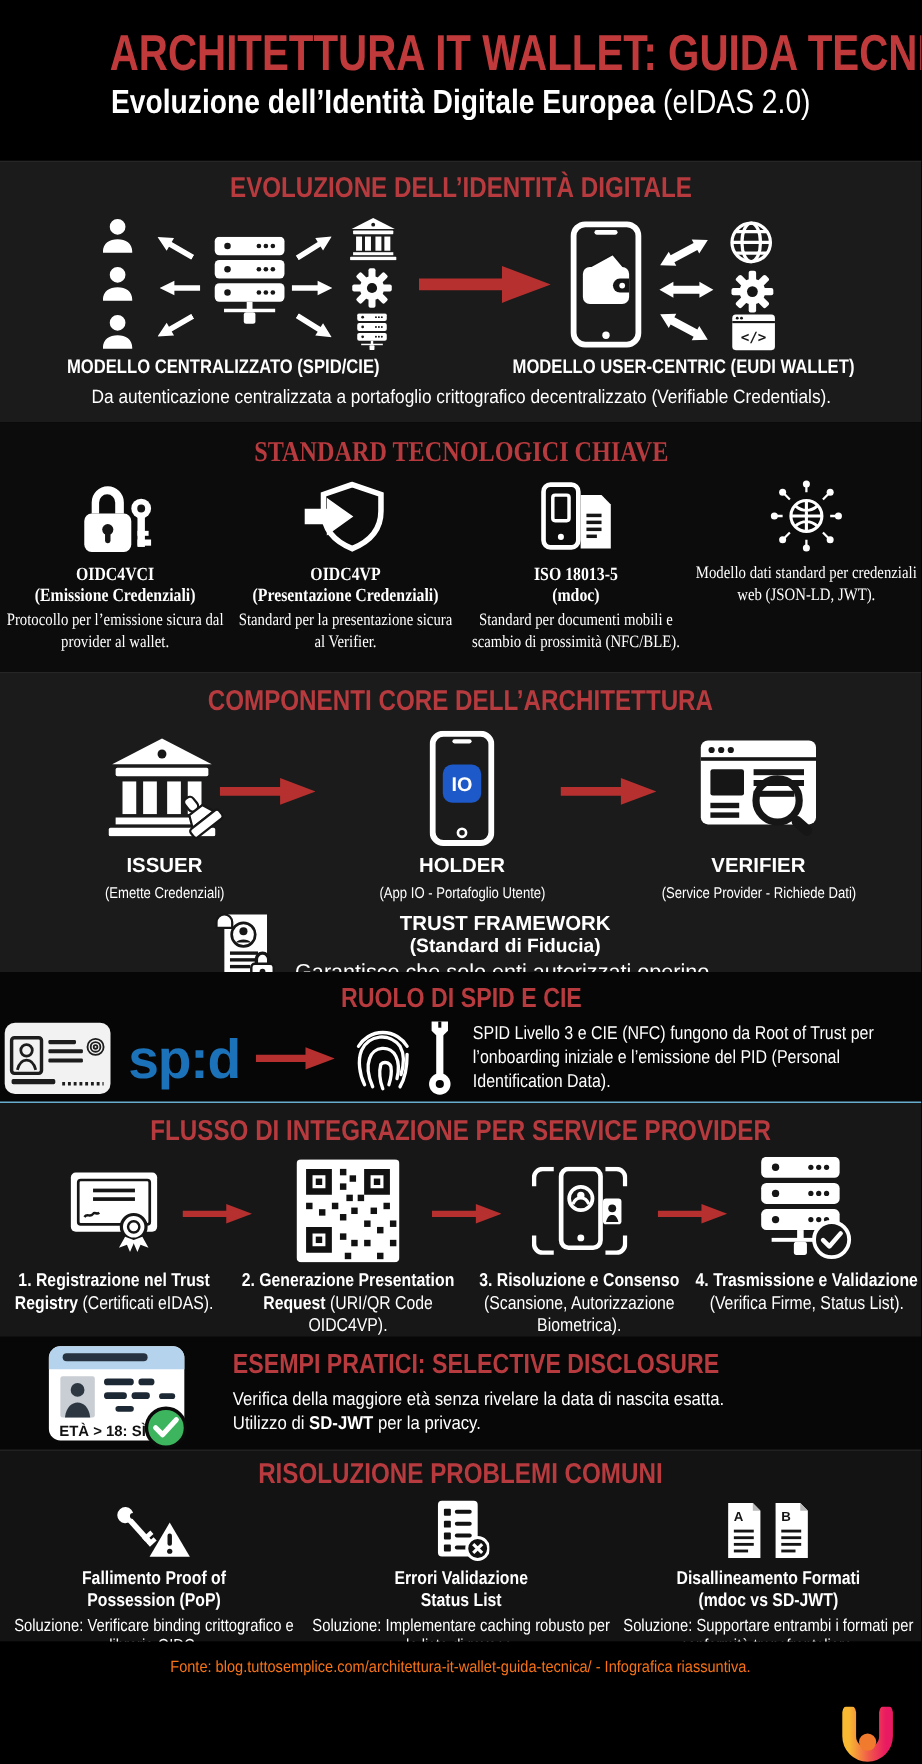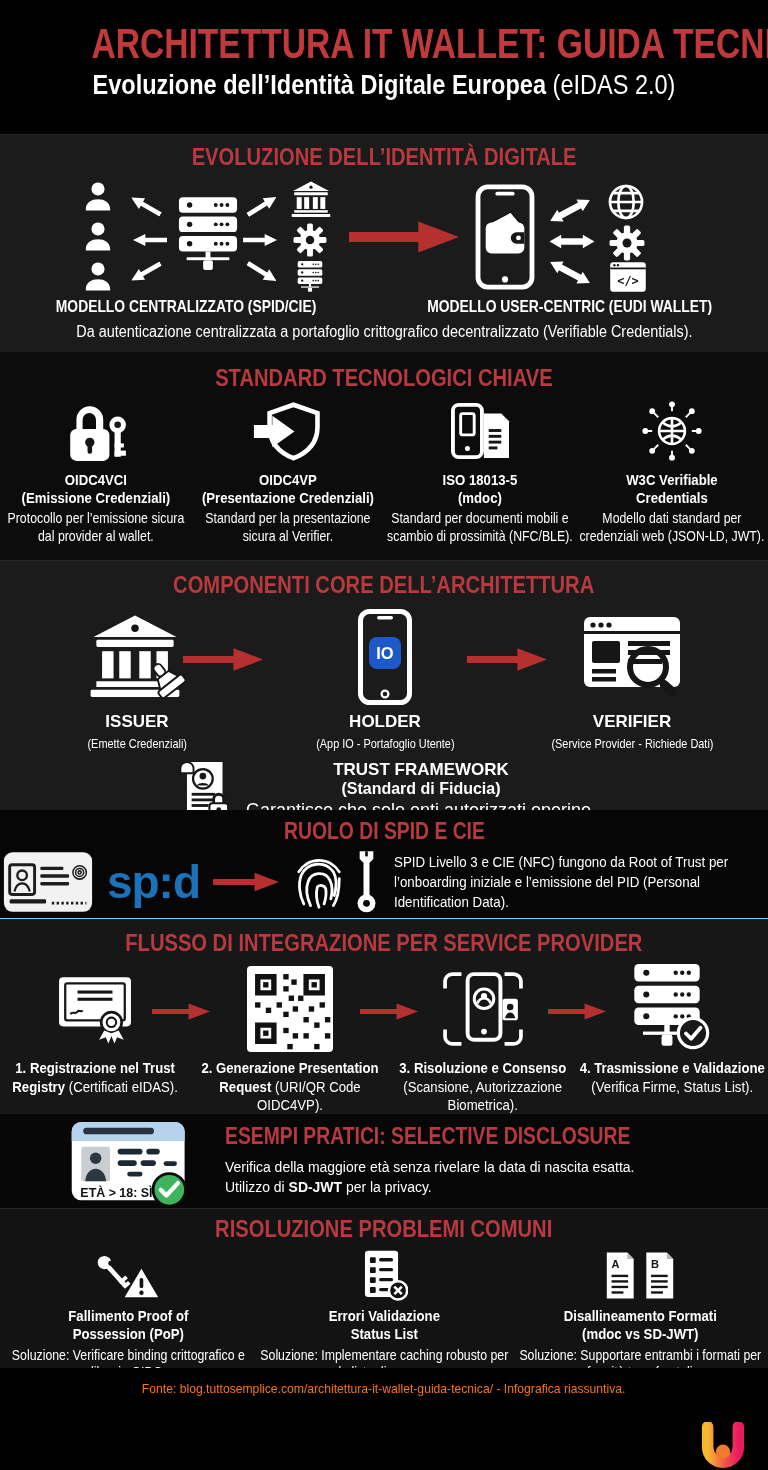--- a/index.html
+++ b/index.html
@@ -4,21 +4,21 @@
 <style>
   * { margin:0; padding:0; box-sizing:border-box; }
   html,body { background:#000; }
   .page { position:relative; width:768px; height:1470px; margin:0 auto; background:#000; color:#fff;
           font-family:"Liberation Sans","DejaVu Sans",sans-serif; overflow:hidden; }
   svg { display:block; font-family:inherit; }
   .sec { position:relative; text-align:center; }
 
   .s-header { height:112px; background:#000; }
   .s-evo    { height:218px; background:#1b1b1b; border-top:1px solid #262626; }
-  .s-std    { height:208px; background:#0c0c0c; }
+  .s-std    { height:208px; background:#0c0c0c;font-family:Liberation Serif, serif; }
   .s-comp   { height:250px; background:#1b1b1b; border-top:1px solid #262626; }
   .s-spid   { height:108px; background:#060606; }
   .s-flow   { height:196px; background:#171717; border-top:1px solid #7dd3fc; }
   .s-ex     { height:94px;  background:#070707; }
   .s-prob   { height:160px; background:#131313; border-top:1px solid #262626; }
   .s-foot   { height:124px; background:#000; }
 
   .sq  { display:inline-block; white-space:nowrap; transform:scaleX(.84); }
   .sq8 { display:inline-block; white-space:nowrap; transform:scaleX(.8); }
   .sq9 { display:inline-block; white-space:nowrap; transform:scaleX(.9); }
@@ -65,21 +65,21 @@
   .spid-logo { font-size:46px; font-weight:700; color:#1b72b8; letter-spacing:-1px; }
   .spid-desc { width:372px; font-size:15.5px; line-height:1.28; }
   .spid-desc .condl { width:432px; }
   .fpkey { display:flex; align-items:center; gap:6px; }
 
   .flow-row { position:relative; display:grid; grid-template-columns:190px 200px 186px 192px; margin-top:4px; }
   .flow-icon { height:96px; display:flex; align-items:center; justify-content:center; }
   .flow-label { font-size:15.5px; line-height:1.2; margin-top:2px; }
   .flow-arrow { position:absolute; top:40px; color:#b5302f; }
 
-  .ex-wrap { display:flex; align-items:flex-start; padding-left:67px; text-align:left; }
+  .ex-wrap { display:flex; align-items:flex-start; padding-left:36px; text-align:left; }
   .ex-icon { margin-top:6px; }
   .ex-text { margin-left:28px; margin-top:9px; }
   .ex-title { color:#b63a3e; font-weight:700; font-size:23px; }
   .ex-lines { margin-top:7px; font-size:15.5px; line-height:1.3; }
 
   .prob-row { display:flex; margin-top:3px; }
   .prob-col { width:256px; padding:0 4px; }
   .prob-icon { height:58px; display:flex; align-items:center; justify-content:center; margin-bottom:3px; }
   .prob-name { font-weight:700; font-size:15.5px; line-height:1.18; }
   .prob-desc { font-size:14.5px; line-height:1.2; margin-top:3px; }
@@ -611,23 +611,20 @@
         <div class="std-desc">
             <div class="cond">Standard per documenti mobili e scambio di prossimità (NFC/BLE).</div>
           </div>
       </div>
       <div class="std-col">
         <div class="std-icon">
             <svg width="62" height="62">
               <use href="#i-globenet"></use>
             </svg>
           </div>
-        <div class="std-name">
-            <div class="cond"><span>W3C Verifiable</span><br><span>Credentials</span></div>
-          </div>
         <div class="std-desc">
             <div class="cond">Modello dati standard per credenziali web (JSON-LD, JWT).</div>
           </div>
       </div>
     </div>
   </section>
 
   <section class="sec s-comp">
     <div class="sec-title pt10"><span class="sq">COMPONENTI CORE DELL’ARCHITETTURA</span></div>
     <div class="comp-icons">

